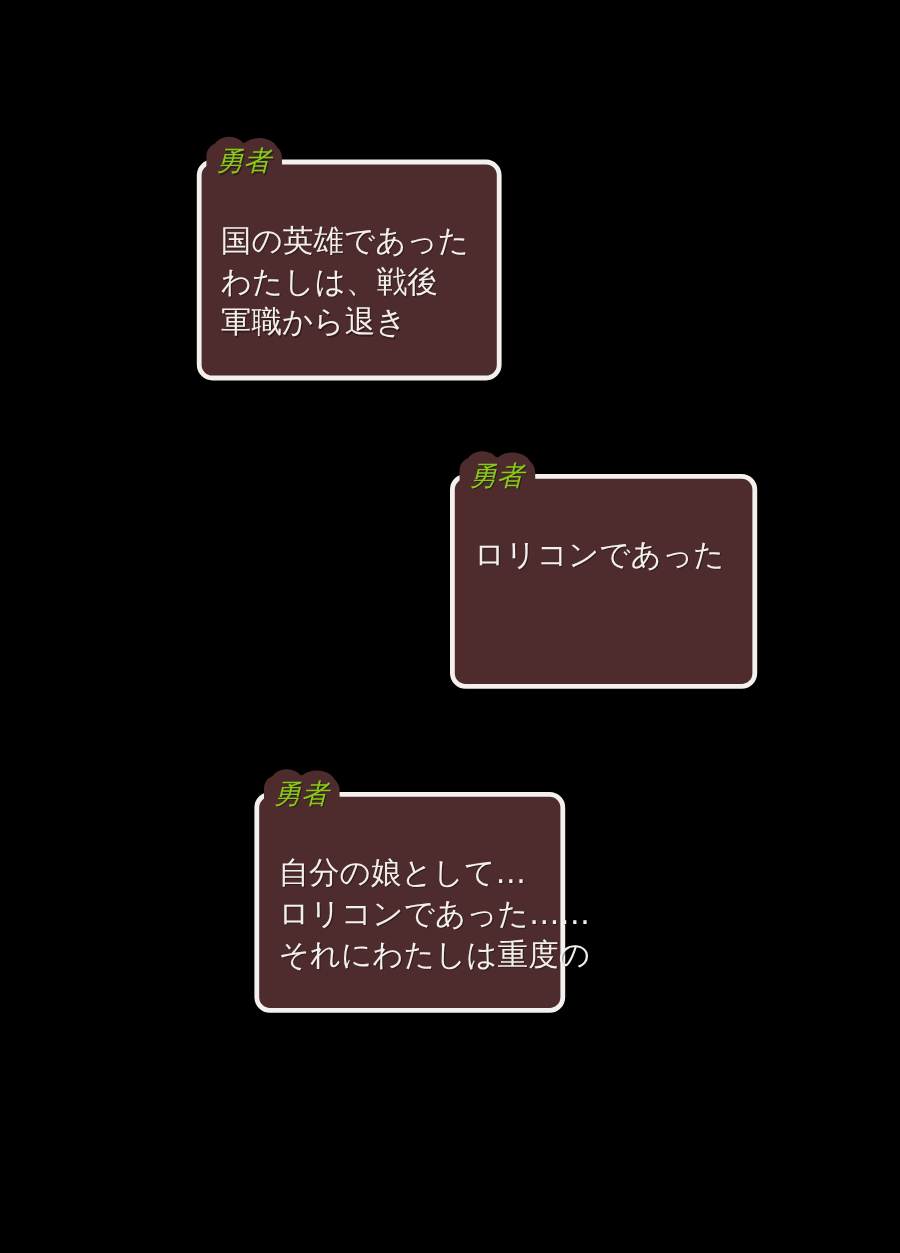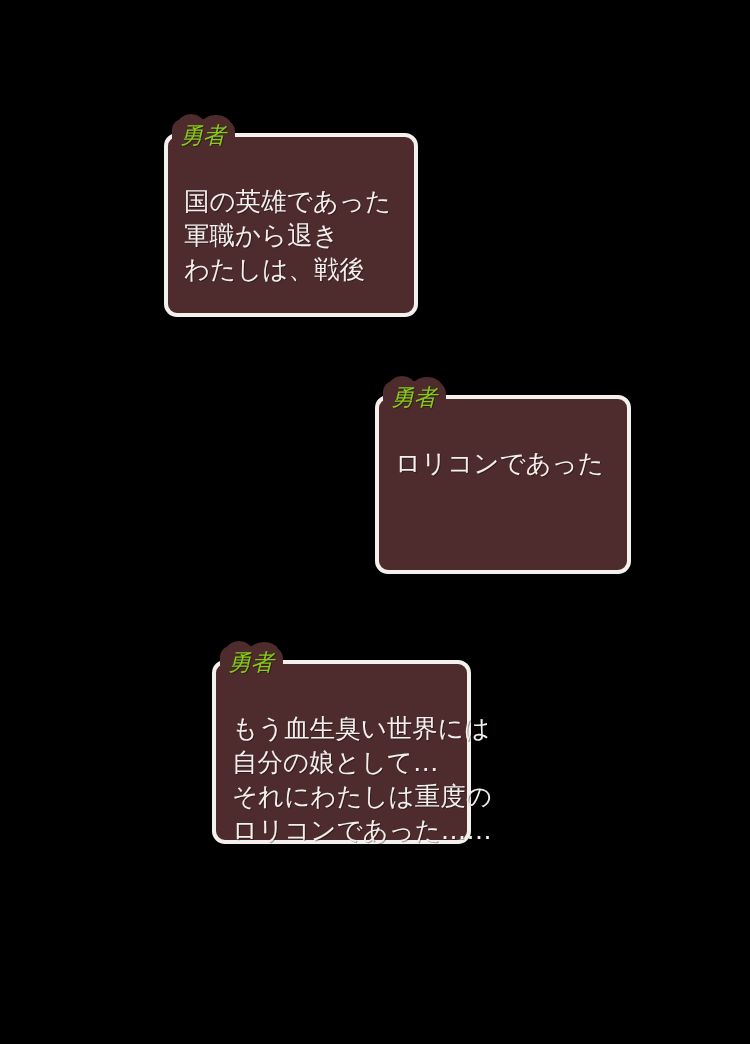--- a/index.html
+++ b/index.html
@@ -106,39 +106,38 @@
 <body>
 
 <div id="stage">
 
   <div class="dialogue" id="box-1">
     <div class="name-tag">
       <span class="name-text">勇者</span>
     </div>
     <div class="dialogue-body">
       <div class="line">国の英雄であった</div>
+      <div class="line">わたしは、戦後</div>
       <div class="line">軍職から退き</div>
-      <div class="line">わたしは、戦後</div>
     </div>
   </div>
 
   <div class="dialogue" id="box-2">
     <div class="name-tag">
       <span class="name-text">勇者</span>
     </div>
     <div class="dialogue-body">
       <div class="line">ロリコンであった</div>
     </div>
   </div>
 
   <div class="dialogue" id="box-3">
     <div class="name-tag">
       <span class="name-text">勇者</span>
     </div>
     <div class="dialogue-body">
-      <div class="line">もう血生臭い世界には</div>
       <div class="line">自分の娘として…</div>
+      <div class="line">ロリコンであった……</div>
       <div class="line">それにわたしは重度の</div>
-      <div class="line">ロリコンであった……</div>
     </div>
   </div>
 
 </div>
 
 </body></html>

